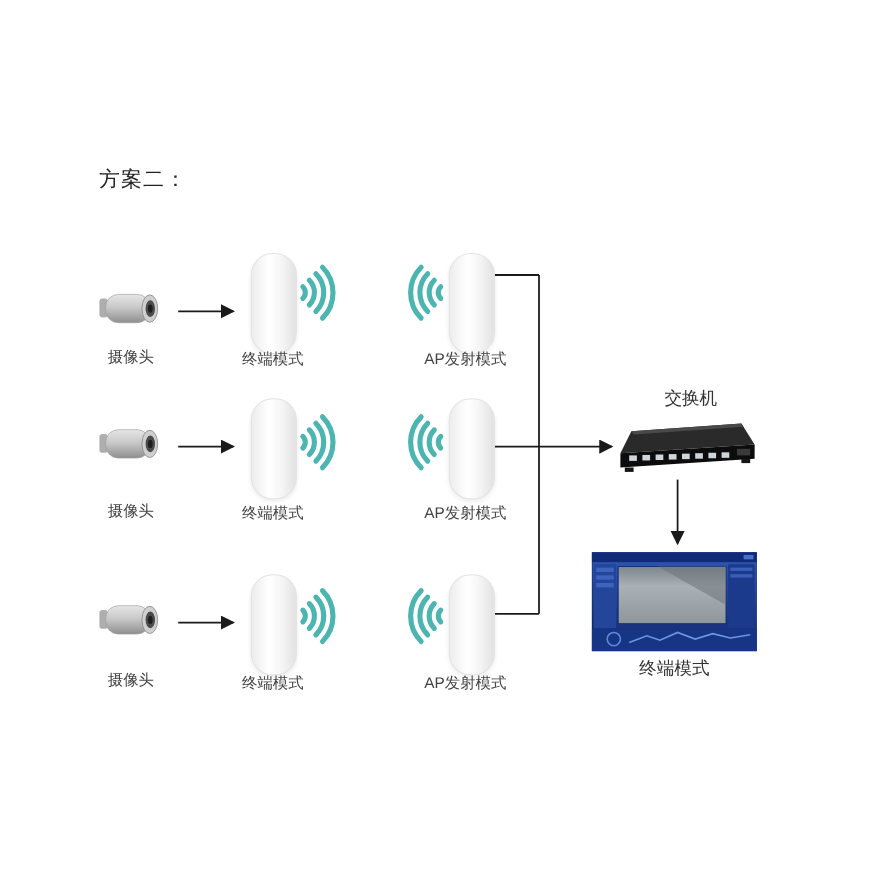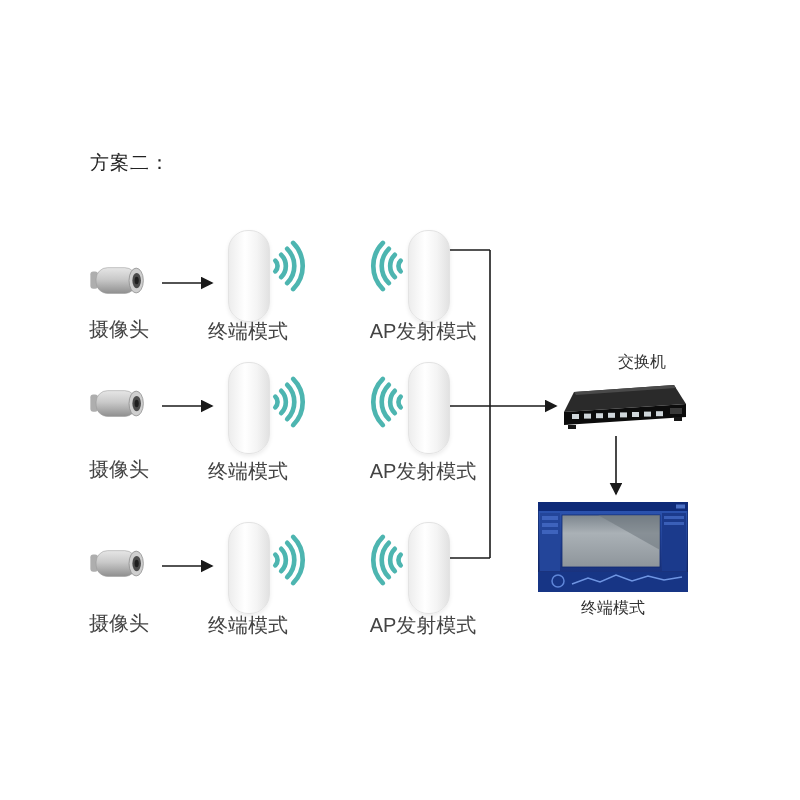--- a/index.html
+++ b/index.html
@@ -9,21 +9,21 @@
     background:#ffffff;
     overflow:hidden;
     font-family:"Liberation Sans","DejaVu Sans",sans-serif;
   }
   .title{
     position:absolute;left:90px;top:150px;
     font-size:19px;color:#222;font-weight:500;letter-spacing:1px;
   }
   .label{
     position:absolute;
-    font-size:20px;color:#444;
+    font-size:14px;color:#444;
     text-align:center;
     white-space:nowrap;
   }
   .device{
     position:absolute;
     width:40px;height:90px;
     border-radius:20px;
     background:linear-gradient(to right,#ededed 0%,#ffffff 40%,#f4f4f4 70%,#e2e2e2 100%);
     border:1px solid #e3e3e3;
     box-shadow:0 2px 4px rgba(0,0,0,0.08);
@@ -158,21 +158,21 @@
     <g fill="none" stroke-width="5" stroke-linecap="round" stroke="#4db5b0">
       <path d="M5.7 26.3 A8 8 0 0 1 5.7 37.7"></path>
       <path d="M12 20 A17 17 0 0 1 12 44"></path>
       <path d="M18.4 13.6 A26 26 0 0 1 18.4 50.4"></path>
       <path d="M24.8 7.3 A35 35 0 0 1 24.8 56.8"></path>
     </g>
   </svg>
   <div class="device" style="left:408px;top:522px"></div>
   <div class="label" style="left:368px;top:612px;width:110px">AP发射模式</div>
 
-  <div class="label" style="left:592px;top:352px;width:100px;font-size:16px;color:#333">交换机</div>
+  <div class="label" style="left:578px;top:352px;width:100px;font-size:16px;color:#333">交换机</div>
   <svg class="switch-svg" style="left:558px;top:378px" width="132" height="56" viewBox="0 0 132 56">
     <polygon points="16,14 116,7 128,26 6,34" fill="#2a2a2a"></polygon>
     <polygon points="6,34 128,26 128,39 6,47" fill="#0c0c0c"></polygon>
     <polygon points="16,14 116,7 118,10 18,17" fill="#4a4a4a"></polygon>
     <g fill="#cfd6da">
       <rect x="14" y="36" width="7" height="5"></rect>
       <rect x="26" y="35.6" width="7" height="5"></rect>
       <rect x="38" y="35.2" width="7" height="5"></rect>
       <rect x="50" y="34.8" width="7" height="5"></rect>
       <rect x="62" y="34.4" width="7" height="5"></rect>

